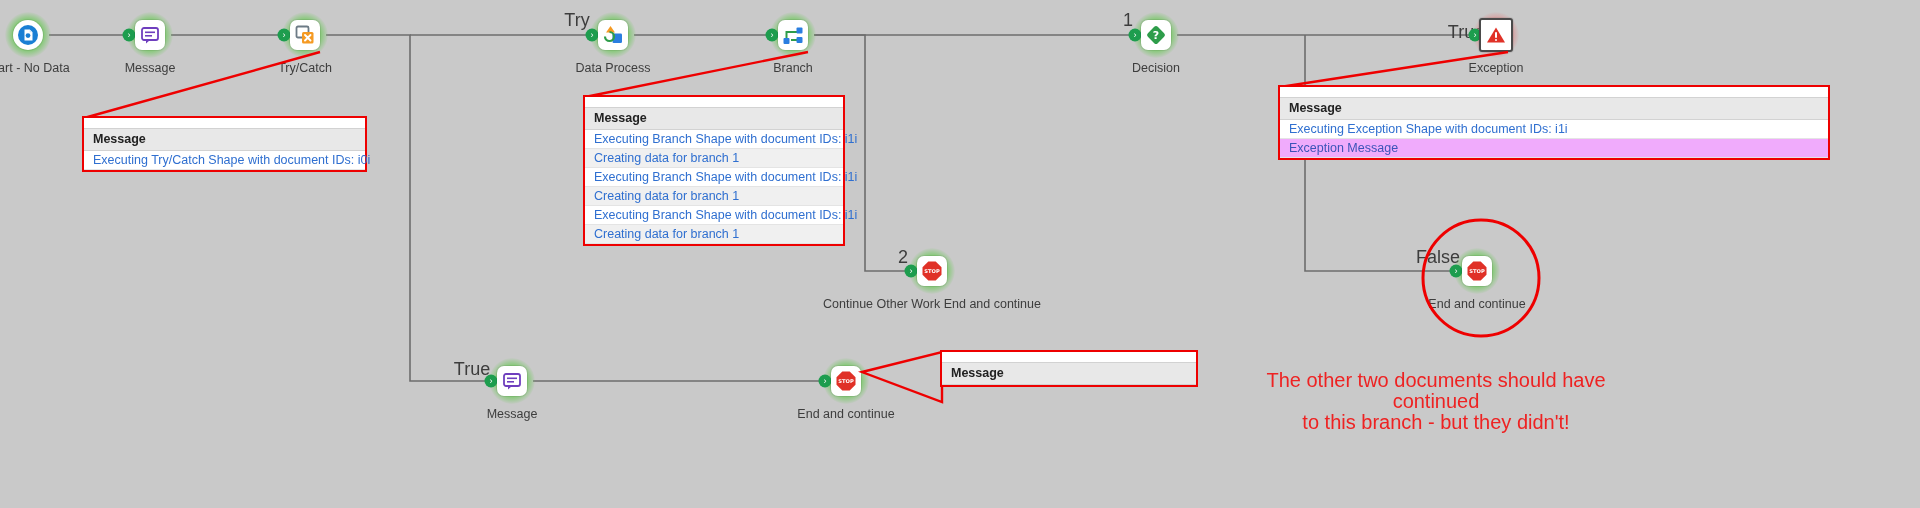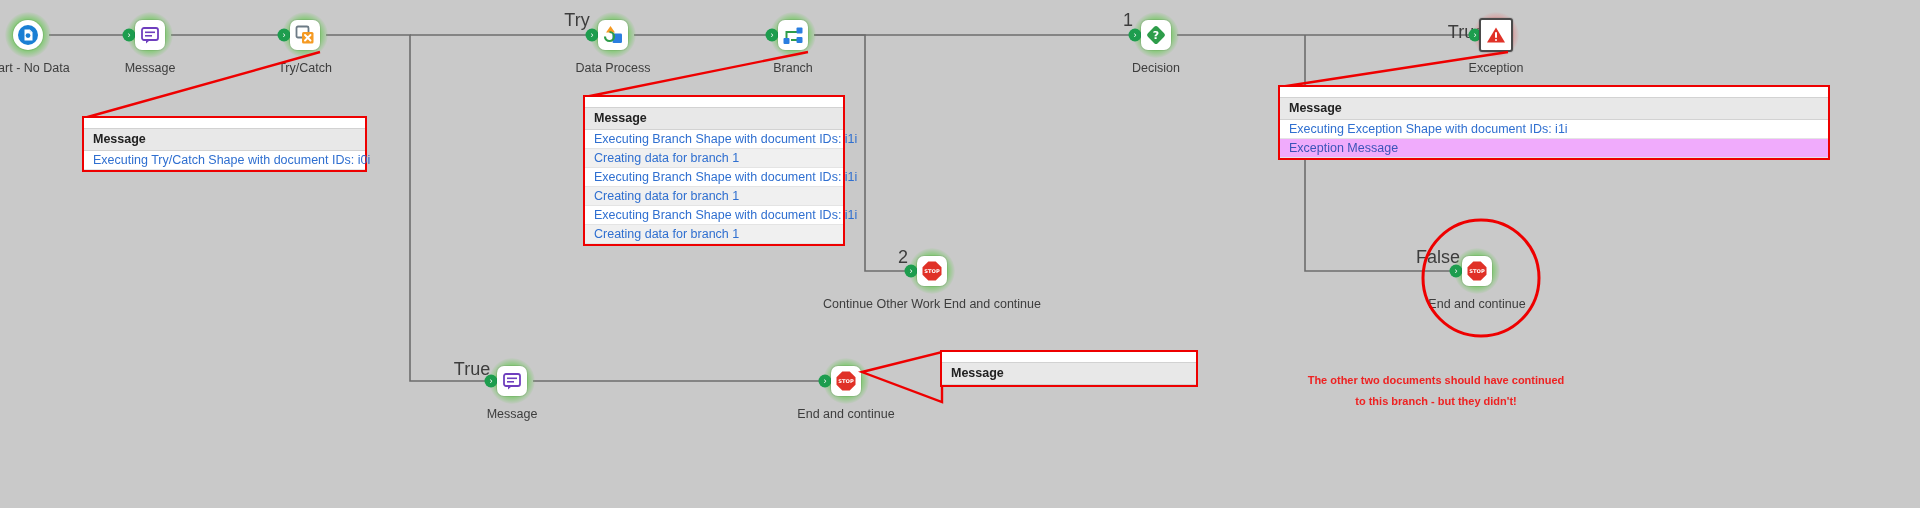--- a/index.html
+++ b/index.html
@@ -61,21 +61,21 @@
   .tip .row{
     font-size:12.5px;color:#2f6fd0;padding:2px 9px 2px;
     border-bottom:1px solid #e4e4e4;white-space:nowrap;
   }
   .tip .row.alt{background:#f0f0f0;}
   .tip .row.err{background:#f0abfc;color:#3c54b8;}
 
   .leader{position:absolute;pointer-events:none;}
 
   .note{
-    position:absolute;color:#ee2222;font-size:11px;font-weight:bold;
+    position:absolute;color:#ee2222;font-size:20px;font-weight:normal;
     text-align:center;line-height:21px;white-space:pre-line;
   }
 
   
   svg{display:block;}
 </style>
 </head>
 <body>
 
 <div id="canvas">

